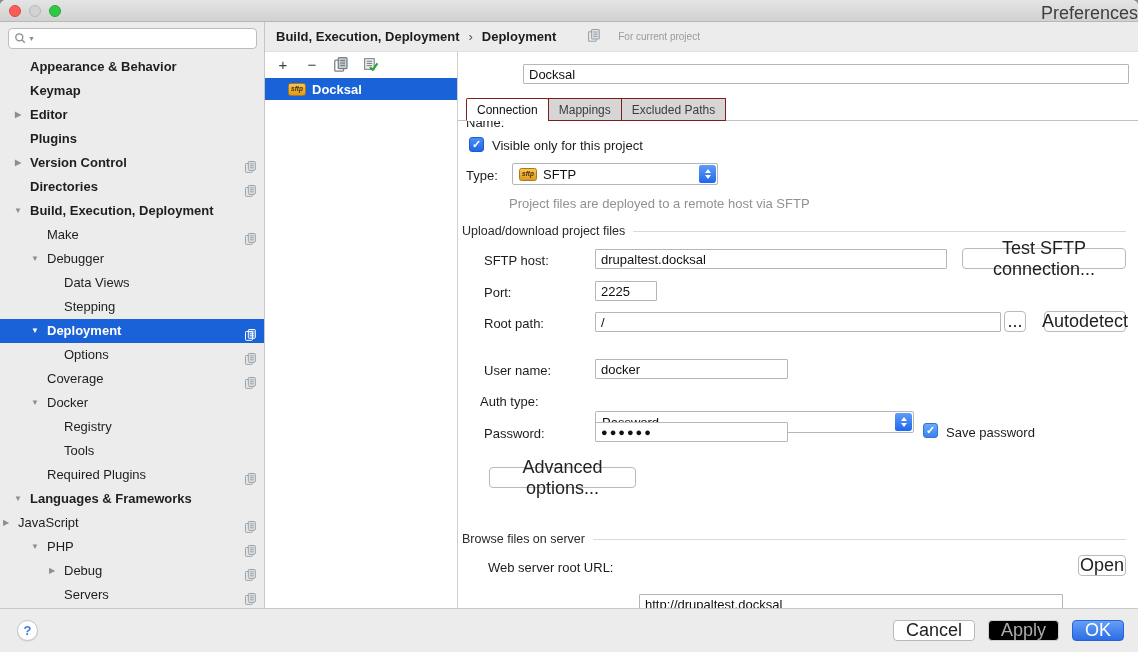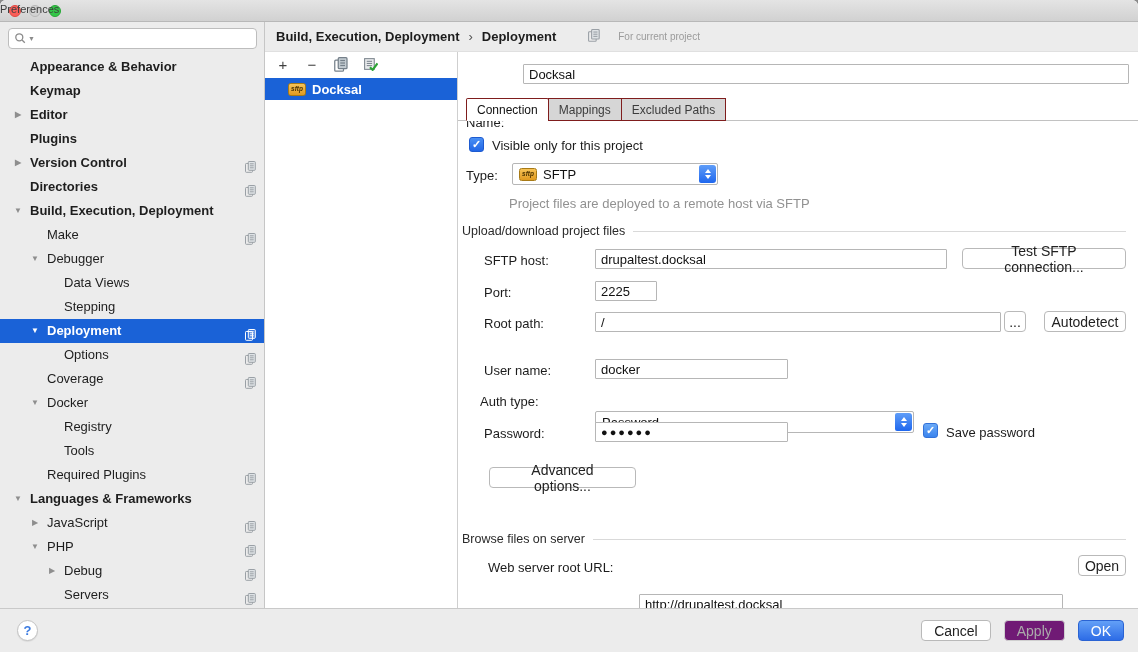--- a/index.html
+++ b/index.html
@@ -10,22 +10,22 @@
             border-radius:6px 6px 0 0; overflow:hidden; background:#fff; }
 
   
   .titlebar { position:absolute; left:0; top:0; width:100%; height:22px;
               background:linear-gradient(#e4e4e4,#d1d1d1); border-bottom:1px solid #b8b8b8; }
   .traffic { position:absolute; left:9px; top:5px; display:flex; gap:8px; }
   .tl { width:12px; height:12px; border-radius:50%; }
   .tl.red   { background:#fb5d57; border:1px solid #e04740; }
   .tl.gray  { background:#d2d2d2; border:1px solid #b7b7b7; }
   .tl.green { background:#33c748; border:1px solid #27a835; }
-  .wintitle { position:absolute; left:0; right:0; top:3px; text-align:left;
-              font-size:11px; color:#3e3e3e; }
+  .wintitle { position:absolute; left:0; right:0; top:3px; text-align:right;
+              font-size:18px; color:#3e3e3e; }
 
   
   .sidebar { position:absolute; left:0; top:22px; width:265px; height:586px;
              background:#ececec; border-right:1px solid #c6c6c6; }
   .searchbox { position:absolute; left:8px; top:6px; width:249px; height:21px;
                background:#fff; border:1px solid #bdbdbd; border-radius:4px;
                display:flex; align-items:center; padding:0 5px; gap:1px; }
   .searchbox input { flex:1; border:none; outline:none; font-size:12px; background:transparent; }
   .caret-down { font-size:7px; color:#8b8b8b; line-height:1; }
 
@@ -40,23 +40,23 @@
   .trow .pp { position:absolute; right:8px; top:6px; width:11px; height:12px; }
 
   
   .footer { position:absolute; left:0; top:608px; width:100%; height:44px;
             background:#ececec; border-top:1px solid #c9c9c9; }
   .helpbtn { position:absolute; left:17px; top:11px; width:21px; height:21px; border-radius:50%;
              background:#fff; border:1px solid #c3c3c3; color:#3a7ae0; font-size:13px; font-weight:700;
              display:flex; align-items:center; justify-content:center; box-shadow:0 1px 1px rgba(0,0,0,.08); }
   .footbtns { position:absolute; right:14px; top:11px; display:flex; gap:13px; }
   .btn { height:21px; border:1px solid #b9b9b9; border-radius:4px; background:#fff;
-         font-size:14px; color:#222; display:inline-flex; align-items:center; justify-content:center;
+         font-size:18px; color:#222; display:inline-flex; align-items:center; justify-content:center;
          padding:0 12px; font-family:"Liberation Sans",sans-serif; }
-  .btn.disabled { color:#ababab; background:#701a75; border-color:#cfcfcf; }
+  .btn.disabled { color:#ababab; background:#000000; border-color:#cfcfcf; }
   .btn.primary { background:linear-gradient(#63a0f7,#2d6ce6); border-color:#2a63d3; color:#fff; }
 
   
   .header { position:absolute; left:265px; top:22px; right:0; height:30px; background:#ececec;
             display:flex; align-items:center; padding-left:11px; border-bottom:1px solid #e0e0e0;}
   .crumb { font-size:13px; font-weight:700; color:#1c1c1c; }
   .crumbsep { margin:0 9px; color:#555; font-size:13px; }
   .scope { display:flex; align-items:center; gap:18px; margin-left:32px; color:#9b9b9b; font-size:10px; }
 
   
@@ -189,21 +189,21 @@
         <div class="trow" style="padding-left: 46px;"><span class="arr"></span><span>Registry</span></div>
         <div class="trow" style="padding-left: 46px;"><span class="arr"></span><span>Tools</span></div>
         <div class="trow" style="padding-left: 29px;"><span class="arr"></span><span>Required Plugins</span><span class="pp"><svg width="11" height="12" viewBox="0 0 11 12">
     <rect x="0.5" y="2.5" width="7" height="8.8" rx="0.8" fill="none" stroke="#9aa0a6"></rect>
     <rect x="3.3" y="0.5" width="7" height="8.8" rx="0.8" fill="#dfe3e6" stroke="#9aa0a6"></rect>
     <line x1="4.9" y1="2.8" x2="8.7" y2="2.8" stroke="#9aa0a6"></line>
     <line x1="4.9" y1="4.8" x2="8.7" y2="4.8" stroke="#9aa0a6"></line>
     <line x1="4.9" y1="6.8" x2="8.7" y2="6.8" stroke="#9aa0a6"></line>
   </svg></span></div>
         <div class="trow b" style="padding-left: 12px;"><span class="arr">▼</span><span>Languages &amp; Frameworks</span></div>
-        <div class="trow" style="padding-left: 29px;"><span class="arr">▶</span><span>JavaScript</span><span class="pp"><svg width="11" height="12" viewBox="0 0 11 12">
+        <div class="trow" style=""><span class="arr">▶</span><span>JavaScript</span><span class="pp"><svg width="11" height="12" viewBox="0 0 11 12">
     <rect x="0.5" y="2.5" width="7" height="8.8" rx="0.8" fill="none" stroke="#9aa0a6"></rect>
     <rect x="3.3" y="0.5" width="7" height="8.8" rx="0.8" fill="#dfe3e6" stroke="#9aa0a6"></rect>
     <line x1="4.9" y1="2.8" x2="8.7" y2="2.8" stroke="#9aa0a6"></line>
     <line x1="4.9" y1="4.8" x2="8.7" y2="4.8" stroke="#9aa0a6"></line>
     <line x1="4.9" y1="6.8" x2="8.7" y2="6.8" stroke="#9aa0a6"></line>
   </svg></span></div>
         <div class="trow" style="padding-left: 29px;"><span class="arr">▼</span><span>PHP</span><span class="pp"><svg width="11" height="12" viewBox="0 0 11 12">
     <rect x="0.5" y="2.5" width="7" height="8.8" rx="0.8" fill="none" stroke="#9aa0a6"></rect>
     <rect x="3.3" y="0.5" width="7" height="8.8" rx="0.8" fill="#dfe3e6" stroke="#9aa0a6"></rect>
     <line x1="4.9" y1="2.8" x2="8.7" y2="2.8" stroke="#9aa0a6"></line>

